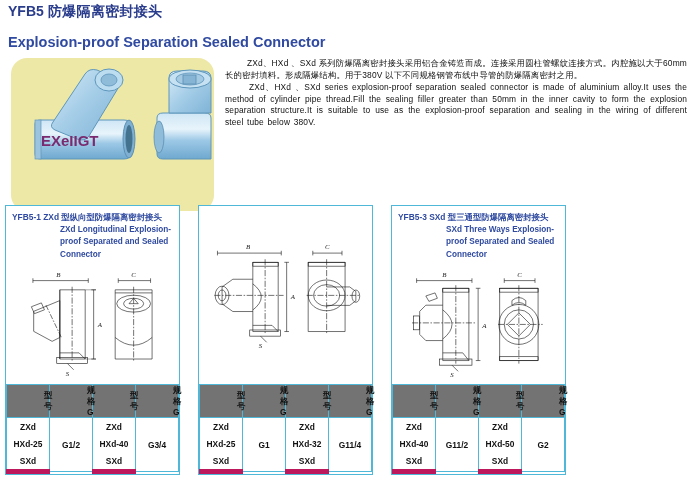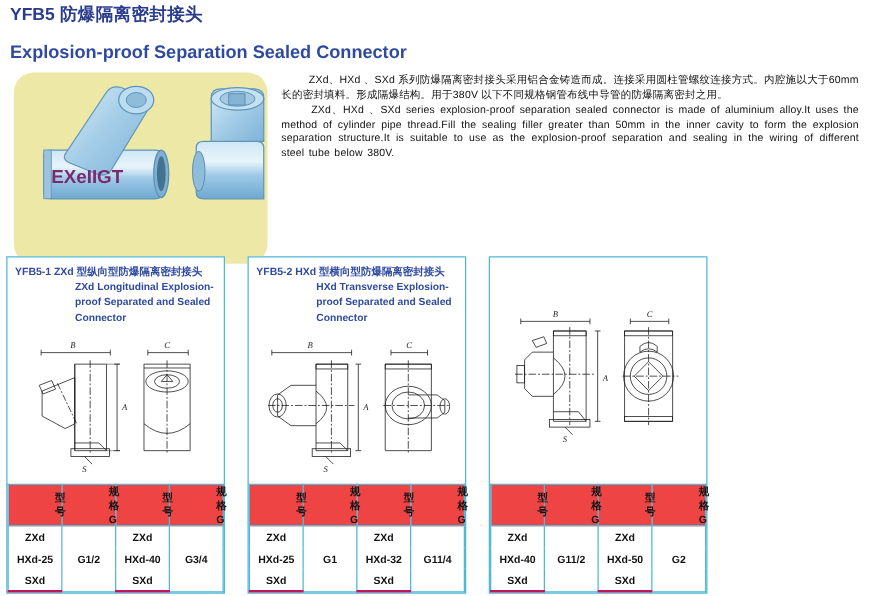--- a/index.html
+++ b/index.html
@@ -33,25 +33,25 @@
   .panel-head{padding:5px 5px 0 6px;}
   .ph-cn{font-size:8.4px;font-weight:bold;color:#2f4aa0;line-height:12.5px;white-space:nowrap;}
   .ph-en{font-size:8.2px;font-weight:bold;color:#2f4aa0;line-height:12.5px;margin-left:48px;}
   .panel-draw{flex:1 1 auto;position:relative;}
   .panel-draw svg{position:absolute;left:0;top:0;width:100%;height:100%;}
 
   
   .spec{width:100%;border-collapse:collapse;table-layout:fixed;}
   .spec td{border:1px solid #4fb8d8;text-align:center;font-size:8.4px;color:#111;
     font-weight:bold;padding:0;height:18px;}
-  .spec .hd{background:#ef4444;letter-spacing:2px;font-weight:bold;padding-left:37px;}
+  .spec .hd{background:#737373;letter-spacing:2px;font-weight:bold;padding-left:37px;}
   .spec .hd .g{letter-spacing:0;}
   .spec td.model{height:17px;border-top:none;border-bottom:none;}
   .spec td.model.first{border-top:1px solid #4fb8d8;margin-top:18px;}
-  .spec td.model.last{border-bottom:2px solid #be185d;}
+  .spec td.model.last{border-bottom:5px solid #be185d;}
 </style>
 </head>
 <body>
 
 <div class="page-header">
   <div class="title-cn">
     <span class="code">YFB5</span>
     <span>防爆隔离密封接头</span>
   </div>
   <div class="title-en">Explosion-proof Separation Sealed Connector</div>
@@ -170,24 +170,20 @@
       </tr>
       <tr>
         <td class="model last">SXd</td>
         <td class="model last">SXd</td>
       </tr>
     </tbody>
       </table>
   </div>
 
   <div class="panel">
-    <div class="panel-head">
-      <div class="ph-cn">YFB5-2 HXd 型横向型防爆隔离密封接头</div>
-      <div class="ph-en">HXd Transverse Explosion-proof Separated and Sealed Connector</div>
-    </div>
     <div class="panel-draw">
       <svg viewBox="0 0 225 145" preserveAspectRatio="xMidYMid meet">
         <g fill="none" stroke="#1a1a1a" stroke-width="0.8">
           <line x1="24" y1="18" x2="107" y2="18"></line>
           <path d="M24,15 L24,21 M107,15 L107,21"></path>
 
           <path d="M70,30 L103,30 L103,120 L70,120 Z"></path>
           <rect x="70" y="30" width="33" height="5"></rect>
           <path d="M70,58 Q92,75 70,92"></path>
           <path d="M70,52 L44,52 L30,62 L30,84 L44,94 L70,94"></path>
@@ -243,20 +239,22 @@
       <tr>
         <td class="model last">SXd</td>
         <td class="model last">SXd</td>
       </tr>
     </tbody>
       </table>
   </div>
 
   <div class="panel">
     <div class="panel-head">
+      <div class="ph-cn">YFB5-3 SXd 型三通型防爆隔离密封接头</div>
+      <div class="ph-en">SXd Three Ways Explosion-proof Separated and Sealed Connector</div>
     </div>
     <div class="panel-draw">
       <svg viewBox="0 0 225 145" preserveAspectRatio="xMidYMid meet">
         <g fill="none" stroke="#1a1a1a" stroke-width="0.8">
           <line x1="32" y1="18" x2="104" y2="18"></line>
           <path d="M32,15 L32,21 M104,15 L104,21"></path>
 
           <path d="M66,28 L100,28 L100,122 L66,122 Z"></path>
           <rect x="66" y="28" width="34" height="5"></rect>
           <path d="M66,56 Q90,75 66,94"></path>

